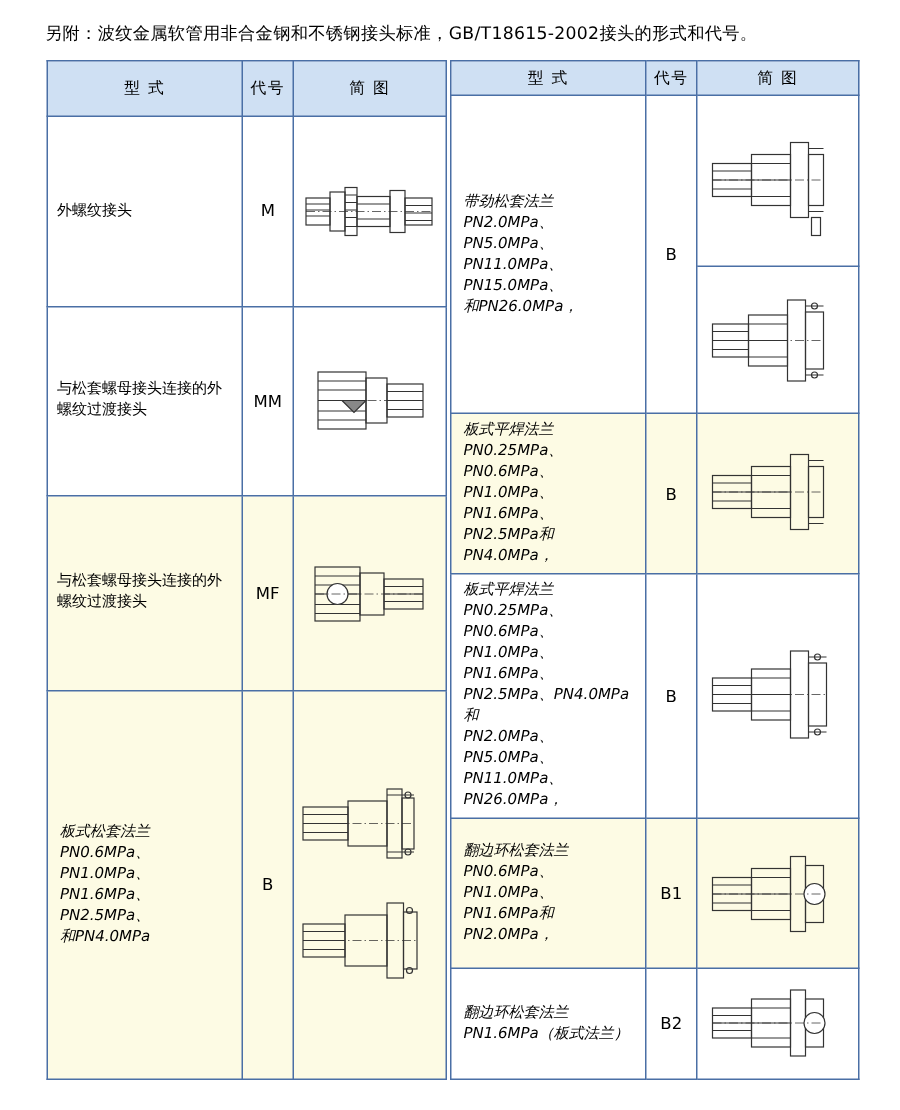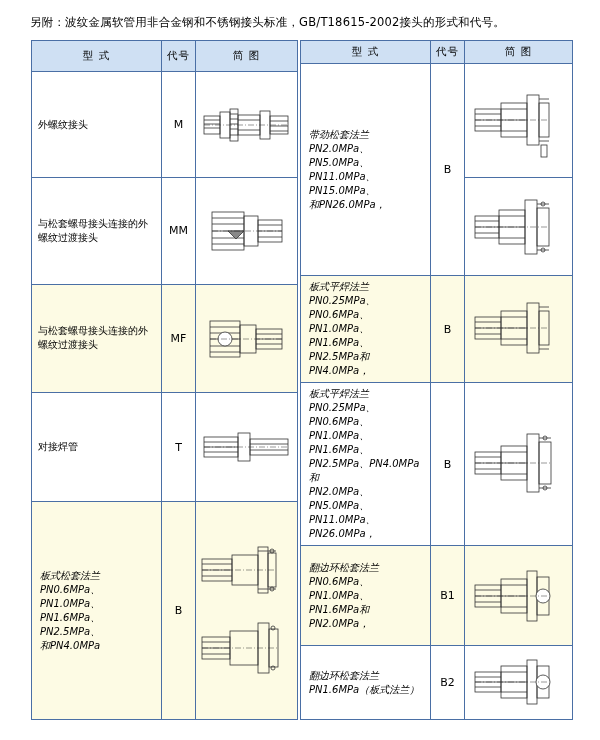--- a/index.html
+++ b/index.html
@@ -180,40 +180,20 @@
                   <rect x="58" y="24" width="26" height="20"></rect>
                   <path d="M58 29h26M58 34h26M58 39h26"></path>
                   <circle cx="27" cy="34" r="7" fill="#fff"></circle>
                   <path d="M12 34h72" stroke-dasharray="6 2 1 2" stroke-width="0.5"></path>
                 </g>
               </svg>
             </div>
           </td>
         </tr>
 
-        <tr style="height:80px">
-          <td class="white">
-            <div class="cell-text">对接焊管</div>
-          </td>
-          <td class="white cell-code">T</td>
-          <td class="white">
-            <div class="dwg">
-              <svg width="98" height="64" viewBox="0 0 98 64">
-                <g fill="none" stroke="#333" stroke-width="0.8">
-                  <rect x="6" y="22" width="34" height="20"></rect>
-                  <path d="M6 27h34M6 32h34M6 37h34"></path>
-                  <rect x="40" y="18" width="12" height="28"></rect>
-                  <rect x="52" y="24" width="38" height="16"></rect>
-                  <path d="M52 29h38M52 35h38"></path>
-                  <path d="M6 32h84" stroke-dasharray="6 2 1 2" stroke-width="0.5"></path>
-                </g>
-              </svg>
-            </div>
-          </td>
-        </tr>
 
         <tr style="height:160px">
           <td class="yellow">
             <div class="cell-text left-align" style="white-space:pre-line">板式松套法兰
 PN0.6MPa、PN1.0MPa、
 PN1.6MPa、PN2.5MPa、
 和PN4.0MPa</div>
           </td>
           <td class="yellow cell-code">B</td>
           <td class="yellow" style="padding:0">

